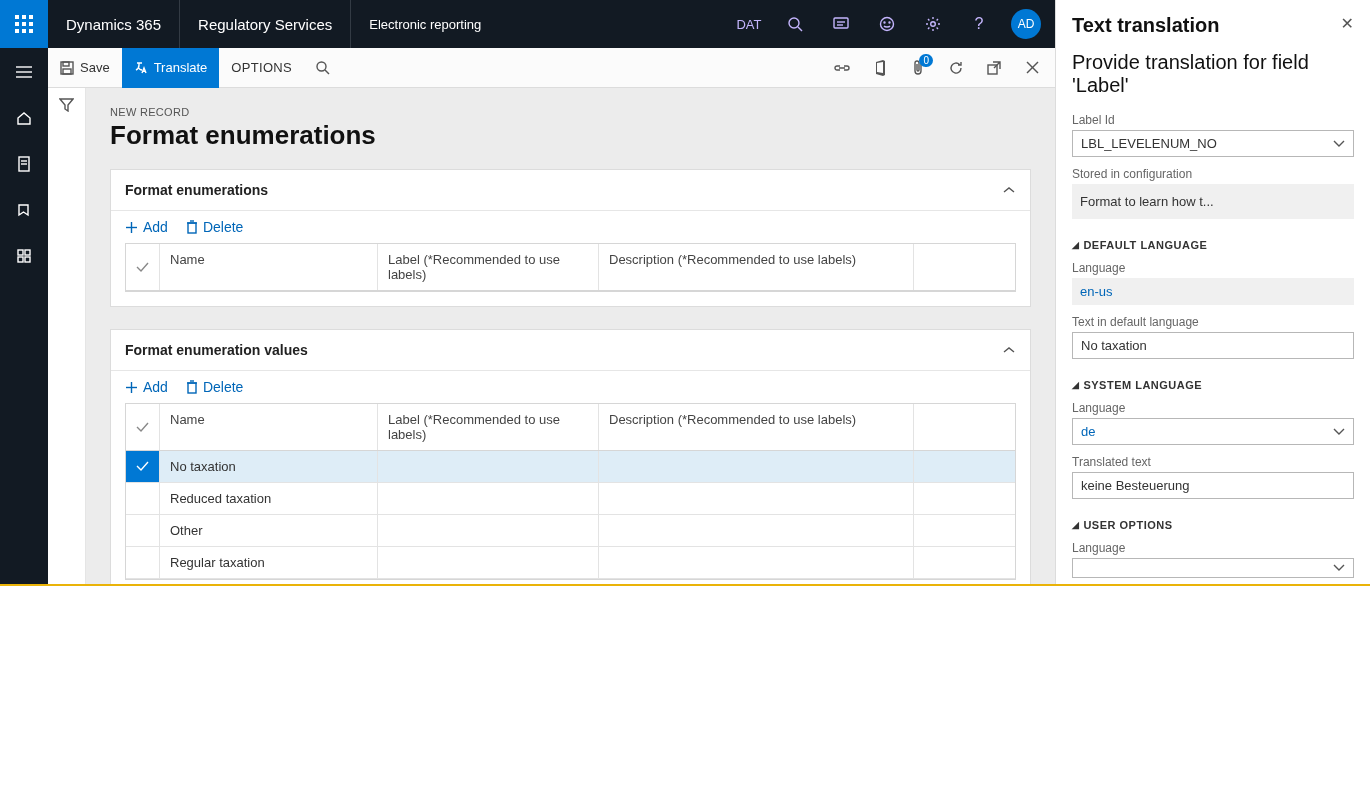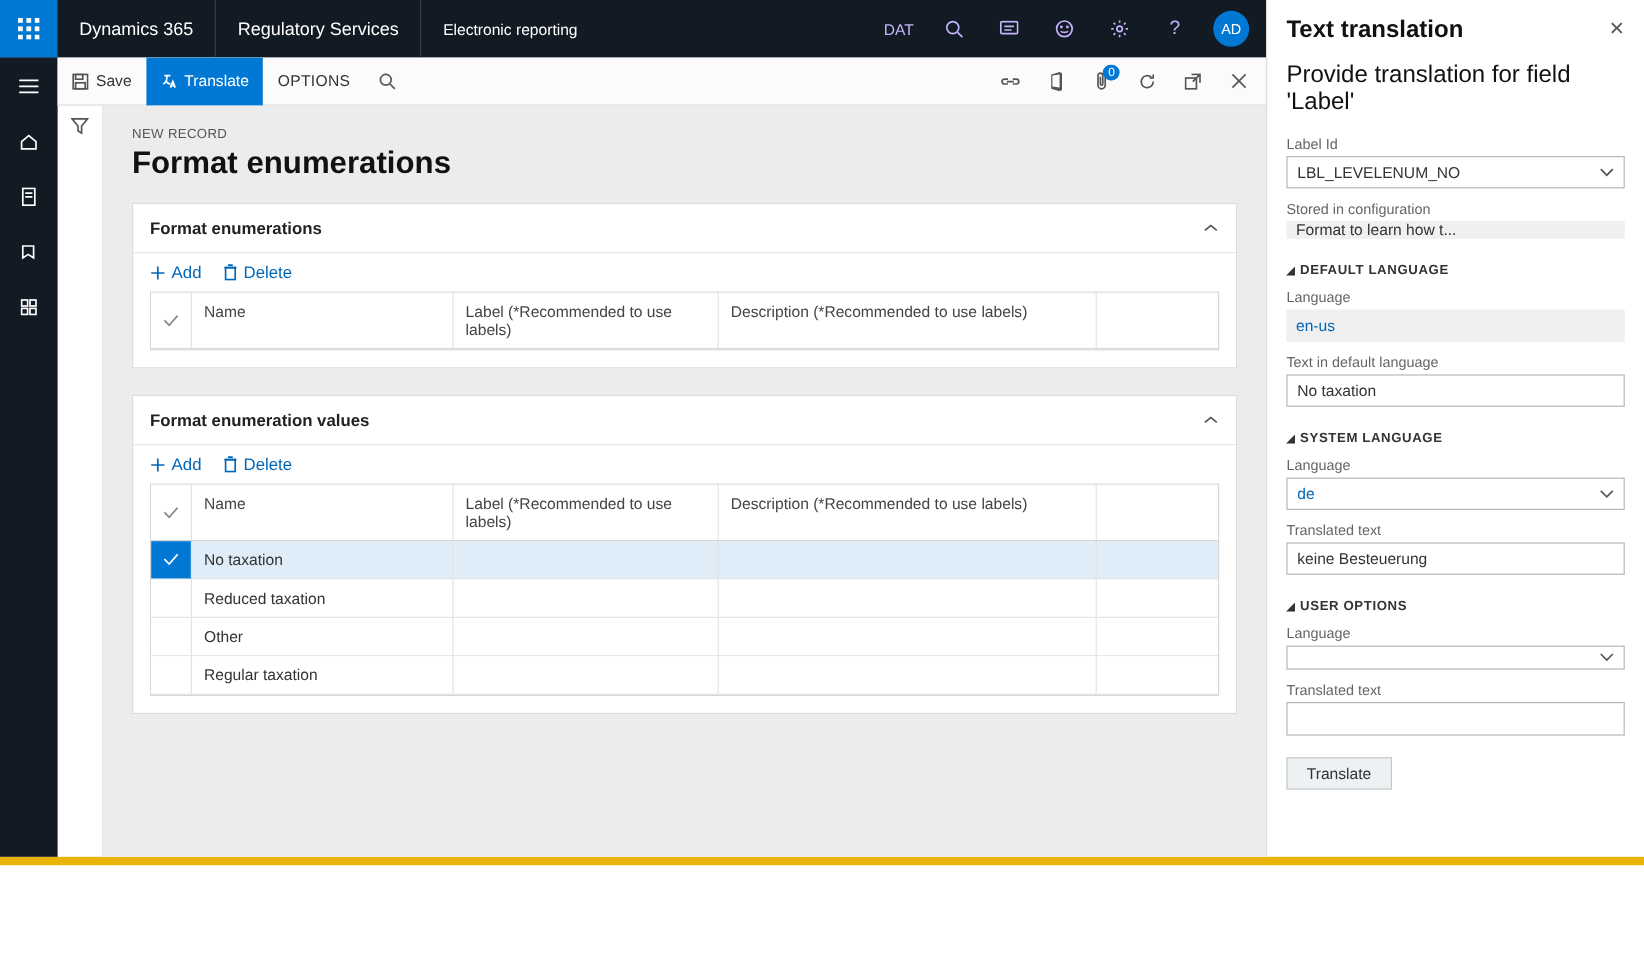--- a/index.html
+++ b/index.html
@@ -1,17 +1,17 @@
 <!DOCTYPE html>
 <html><head>
 <meta charset="utf-8">
 <style>
 html,body{margin:0;padding:0;font-family:"Segoe UI",Arial,sans-serif;font-size:13px;color:#333;background:#fff;height:100%;overflow:hidden}
 *{box-sizing:border-box}
-.root{display:flex;width:1370px;height:721px;border-bottom:7px solid #eab308}
+.root{display:flex;width:1370px;height:586px;border-bottom:2px solid #eab308}
 .left{flex:1;display:flex;flex-direction:column}
 .topbar{height:48px;background:#121a23;color:#fff;display:flex;align-items:center}
 .waffle{width:48px;height:48px;background:#0078d4;display:flex;align-items:center;justify-content:center}
 .waffle svg{width:18px;height:18px}
 .top-sec{height:48px;display:flex;align-items:center;padding:0 18px;font-size:15px;border-right:1px solid #333b44}
 .top-sec.area{font-size:15px}
 .top-spacer{flex:1}
 .top-icons{display:flex;align-items:center;gap:2px;padding-right:6px}
 .top-icon{width:44px;height:48px;display:flex;align-items:center;justify-content:center;color:#c4b5fd}
 .top-icon.txt{font-size:13px}
@@ -56,21 +56,21 @@
 .g-row .sel-cell{width:34px;flex:none;display:flex;align-items:center;justify-content:center;border-right:1px solid #e3e3e3}
 .g-row.selected .sel-cell.pri{background:#0078d4;color:#fff}
 .gc{font-size:13px}
 
 .rightpanel{width:315px;border-left:1px solid #dcdcdc;padding:14px 16px;overflow:auto;font-size:13px;color:#333}
 .rp-close{float:right;font-size:16px;color:#555}
 .rp-title{font-size:20px;font-weight:600;color:#111;margin:0 0 14px}
 .rp-sub{font-size:20px;margin:6px 0 16px;color:#111}
 .fld-label{font-size:12px;color:#666;margin-bottom:3px}
 .input{width:100%;border:1px solid #b7b7b7;padding:5px 8px;font-size:13px;background:#fff}
-.input.readonly{background:#f0f0f0;border:none;padding:0 8px;display:inline-block}
+.input.readonly{background:#f0f0f0;border:none;padding:10px 8px;display:inline-block}
 .select{display:flex;align-items:center;justify-content:space-between}
 .sect{margin-top:20px}
 .sect-head{font-size:11px;font-weight:600;letter-spacing:.5px;color:#333;display:flex;align-items:center;gap:4px;margin-bottom:8px}
 .sect-head .tri{font-size:9px}
 .field{margin:10px 0 0}
 .field .input.link{background:#f0f0f0;border:none;color:#0066b8;padding:6px 8px}
 .btn{margin-top:18px;display:inline-block;background:#eef1f3;border:1px solid #c8c8c8;padding:5px 16px;font-size:13px}
 svg{display:block}
 .stroke{fill:none;stroke:currentColor;stroke-width:1.4}
 </style>

